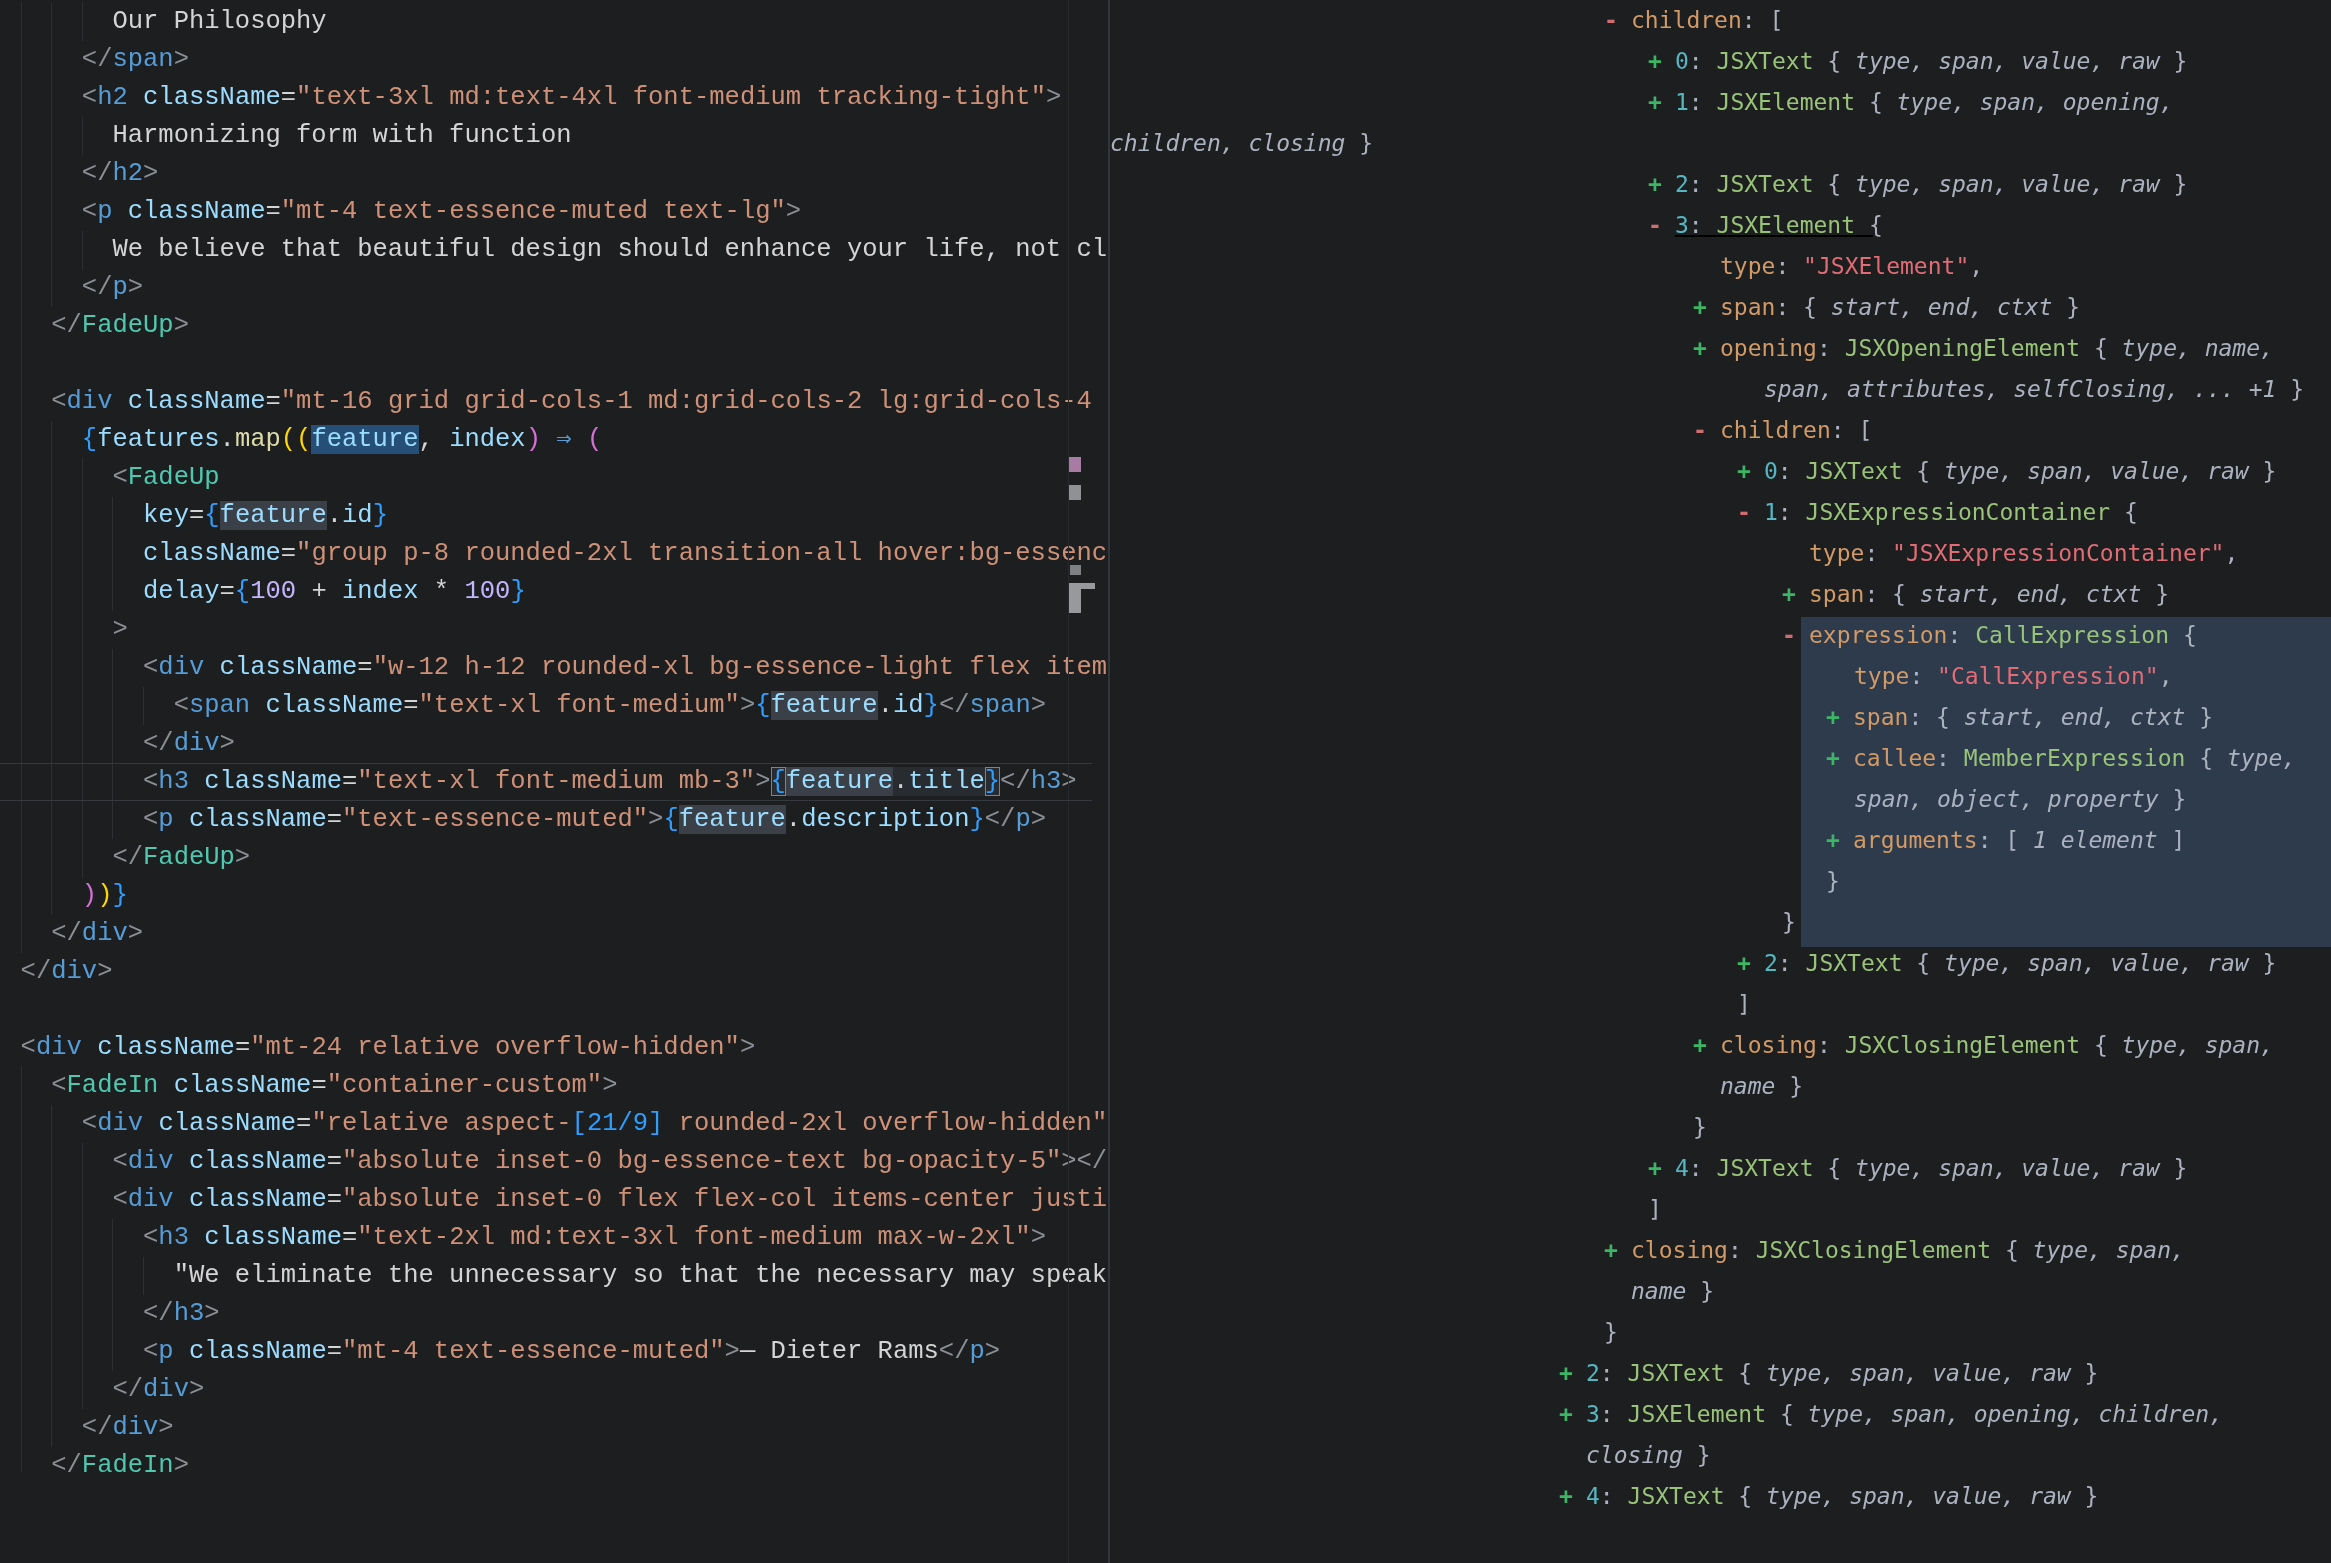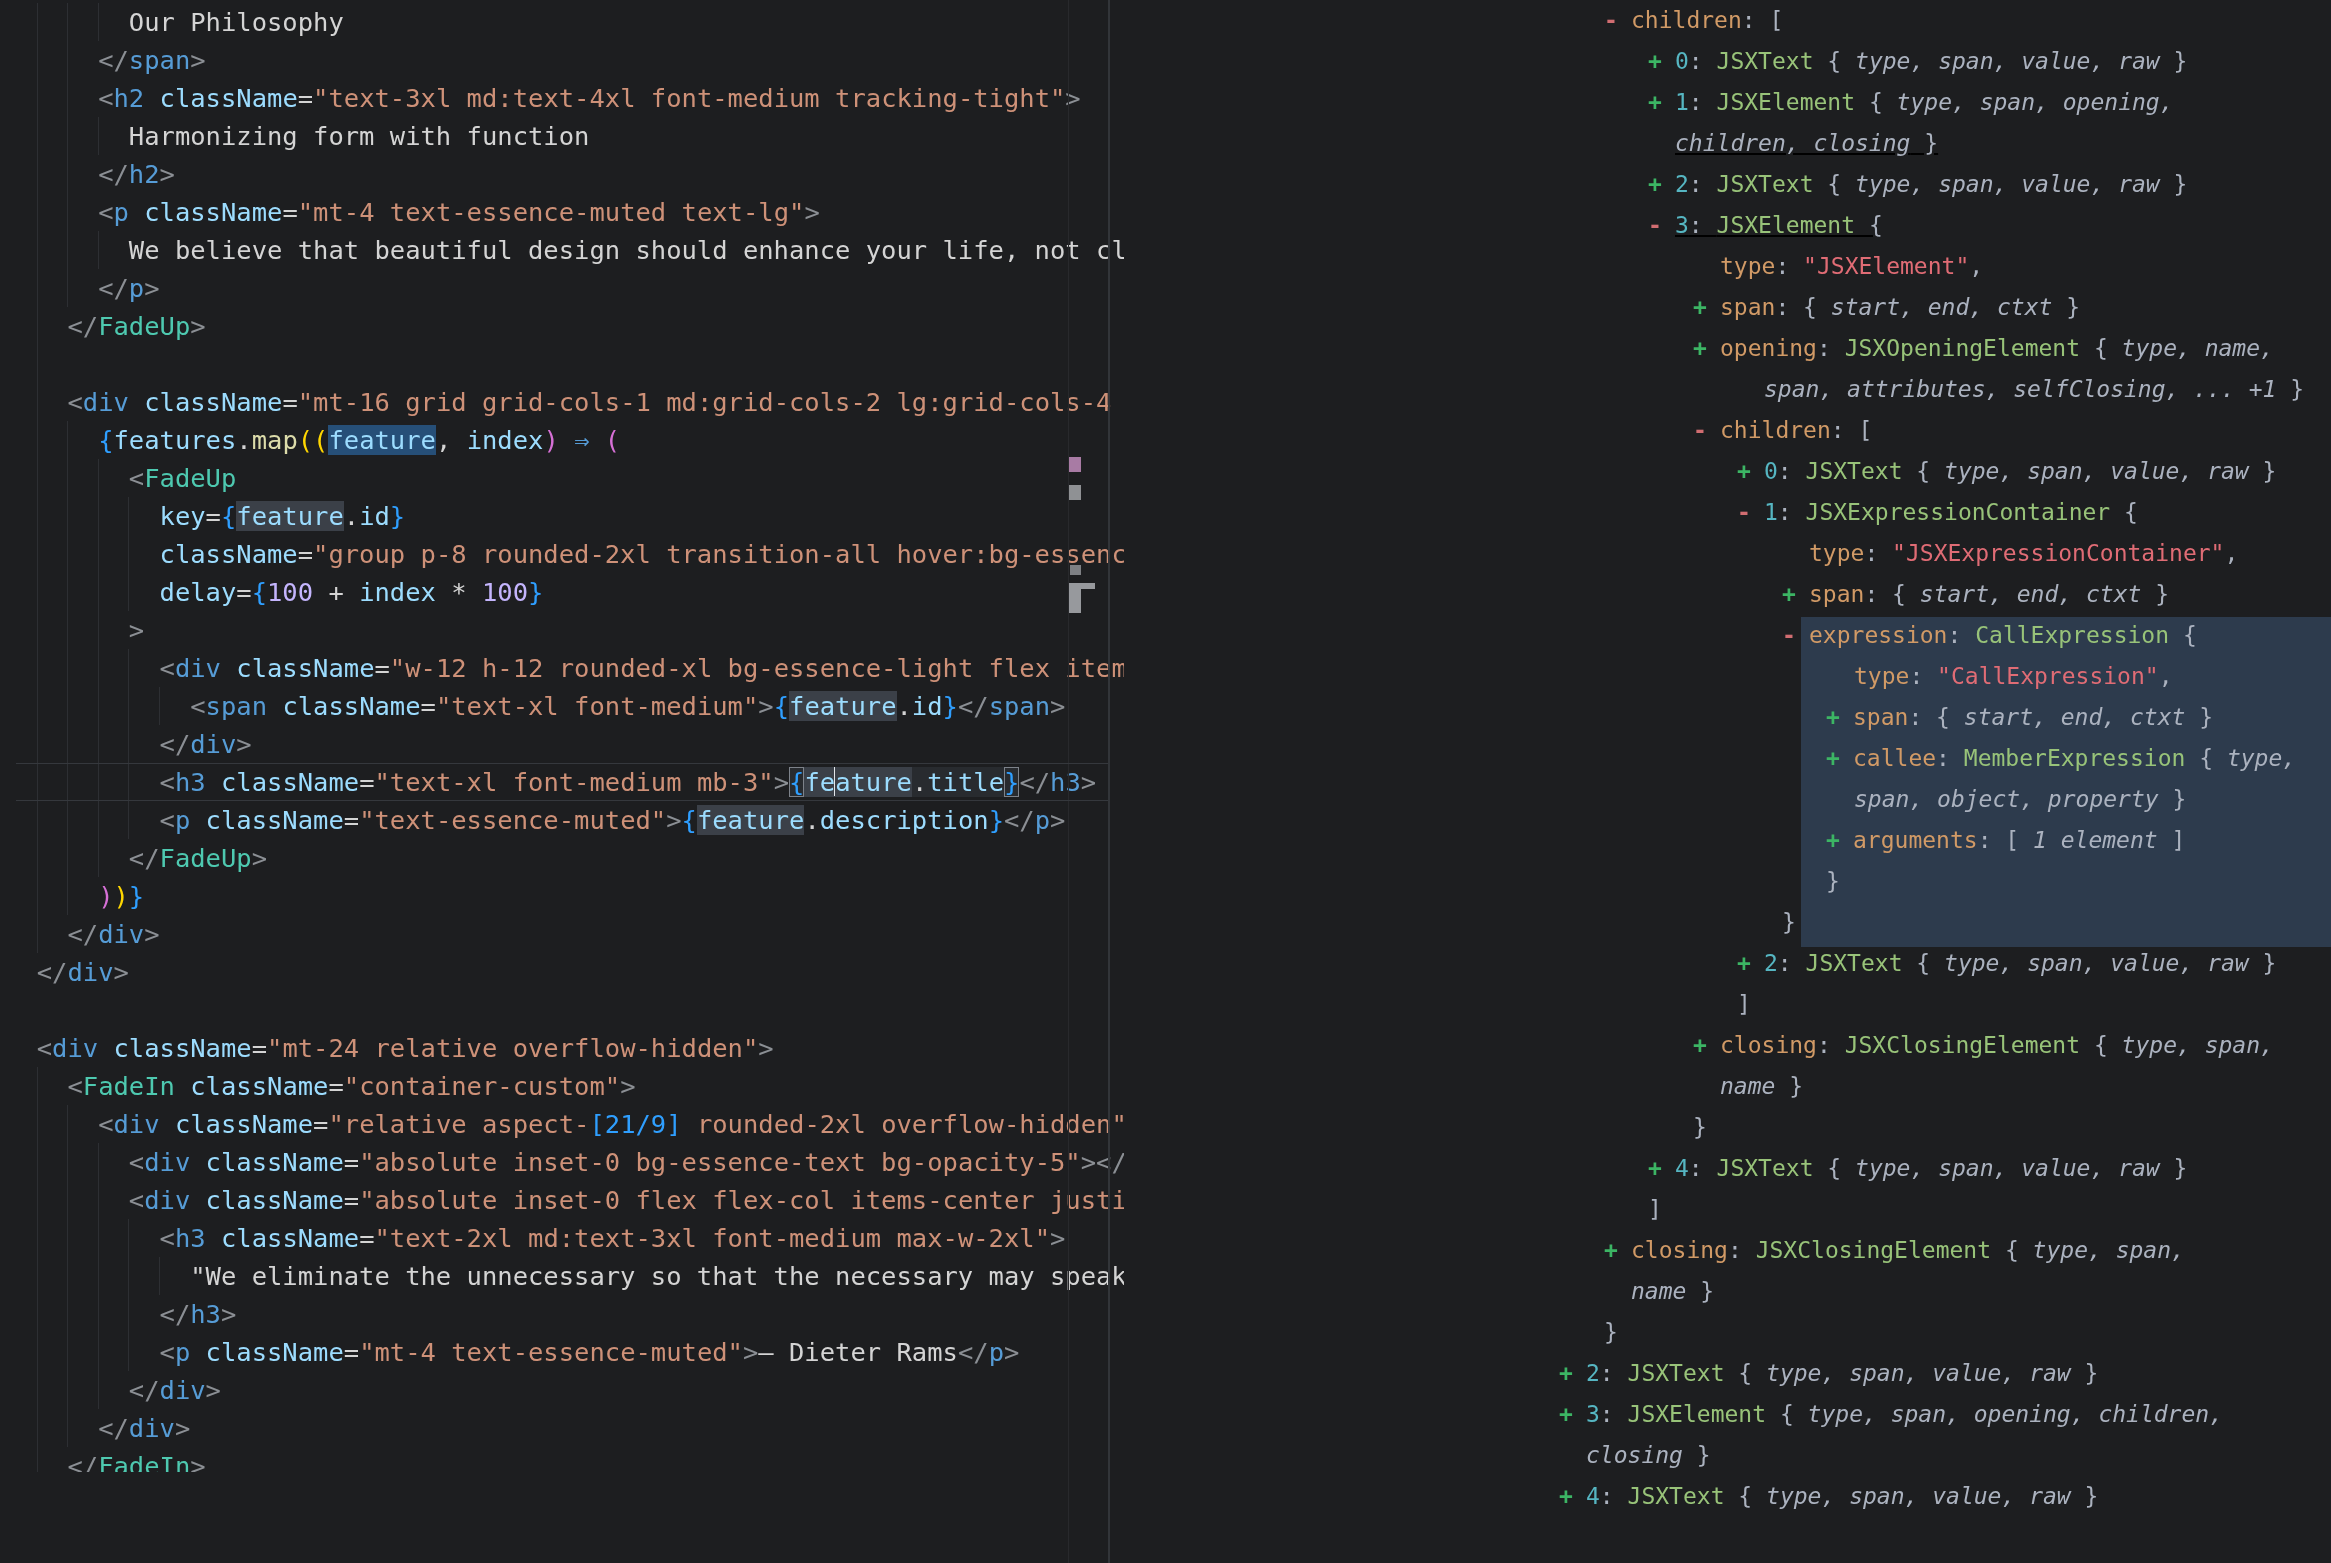--- a/index.html
+++ b/index.html
@@ -3,21 +3,21 @@
 <meta charset="utf-8">
 <style>
   * { margin:0; padding:0; box-sizing:border-box; }
   html,body { background:#141517; }
   .stage {
     position:relative; width:2331px; height:1564px;
     background:#1d1e20; overflow:hidden;
     font-family:"DejaVu Sans Mono", monospace;
   }
   
-  .editor { position:absolute; left:16px; top:0; width:1108px; height:1472px; overflow:hidden; }
+  .editor { position:absolute; left:0; top:0; width:1108px; height:1472px; overflow:hidden;font-family:Liberation Mono, monospace; }
   .code   { position:absolute; left:-10px; top:2.7px; width:1273px; }
   .cl { position:relative; height:38px; line-height:38px; font-size:25.5px; white-space:pre; }
   .cl span { vertical-align:top; }
   .guide { position:absolute; top:0; width:0.9px; height:38px; background:#2d2f33; }
   .cur::before,.cur::after { content:""; position:absolute; left:0; width:1102px; height:0.9px; background:#35383d; z-index:2; }
   .cur::before { top:0; } .cur::after { bottom:0; }
   .g{color:#8b8f94} .t{color:#569cd6} .c{color:#4ec9b0} .a{color:#9cdcfe}
   .s{color:#ce9178} .w{color:#d4d4d4} .y{color:#dcdcaa} .n{color:#c4b5fd}
   .G{color:#ffd700} .M{color:#d670d6} .B{color:#2f9fff}
   .hw{background:#3b4048} .sel{background:#264f78} .xb{background:#282b2f}
@@ -98,21 +98,21 @@
     </div>
 
   <div class="divider"></div>
 
   <div class="astpanel">
     <div class="hlrect" id="hlrect" style="left: 691px; top: 617px; width: 536px; height: 330px; background: rgb(45, 59, 77);"></div>
     <div id="ast">
         <div class="al" style="padding-left: 494px;"><span class="mk minus">-</span><span class="k">children</span><span class="p">: [</span></div>
         <div class="al" style="padding-left: 538px;"><span class="mk plus">+</span><span class="d">0</span><span class="p">: </span><span class="nn">JSXText</span><span class="p"> { </span><span class="i">type, span, value, raw</span><span class="p"> }</span></div>
         <div class="al" style="padding-left: 538px;"><span class="mk plus">+</span><span class="d">1</span><span class="p">: </span><span class="nn">JSXElement</span><span class="p"> { </span><span class="i">type, span, opening,</span></div>
-        <div class="al" style="padding-left: 565px; text-decoration: underline;"><span class="i">children, closing</span><span class="p"> }</span></div>
+        <div class="al" style=""><span class="i">children, closing</span><span class="p"> }</span></div>
         <div class="al" style="padding-left: 538px;"><span class="mk plus">+</span><span class="d">2</span><span class="p">: </span><span class="nn">JSXText</span><span class="p"> { </span><span class="i">type, span, value, raw</span><span class="p"> }</span></div>
         <div class="al" style="padding-left: 538px; text-decoration: underline;"><span class="mk minus">-</span><span class="d">3</span><span class="p">: </span><span class="nn">JSXElement</span><span class="p"> {</span></div>
         <div class="al" style="padding-left: 610px;"><span class="k">type</span><span class="p">: </span><span class="st">"JSXElement"</span><span class="p">,</span></div>
         <div class="al" style="padding-left: 583px;"><span class="mk plus">+</span><span class="k">span</span><span class="p">: { </span><span class="i">start, end, ctxt</span><span class="p"> }</span></div>
         <div class="al" style="padding-left: 583px;"><span class="mk plus">+</span><span class="k">opening</span><span class="p">: </span><span class="nn">JSXOpeningElement</span><span class="p"> { </span><span class="i">type, name,</span></div>
         <div class="al" style="padding-left: 610px; margin-left: 44px;"><span class="i">span, attributes, selfClosing, ... +1</span><span class="p"> }</span></div>
         <div class="al" style="padding-left: 583px;"><span class="mk minus">-</span><span class="k">children</span><span class="p">: [</span></div>
         <div class="al" style="padding-left: 627px;"><span class="mk plus">+</span><span class="d">0</span><span class="p">: </span><span class="nn">JSXText</span><span class="p"> { </span><span class="i">type, span, value, raw</span><span class="p"> }</span></div>
         <div class="al" style="padding-left: 627px;"><span class="mk minus">-</span><span class="d">1</span><span class="p">: </span><span class="nn">JSXExpressionContainer</span><span class="p"> {</span></div>
         <div class="al" style="padding-left: 699px;"><span class="k">type</span><span class="p">: </span><span class="st">"JSXExpressionContainer"</span><span class="p">,</span></div>

